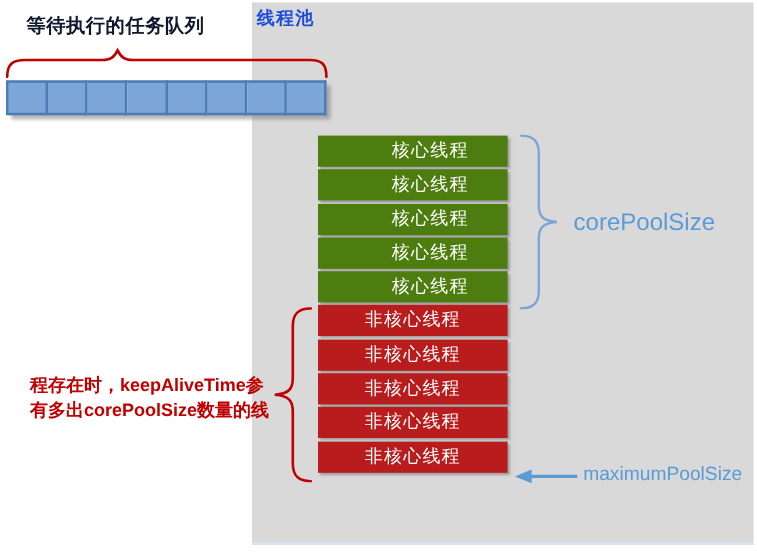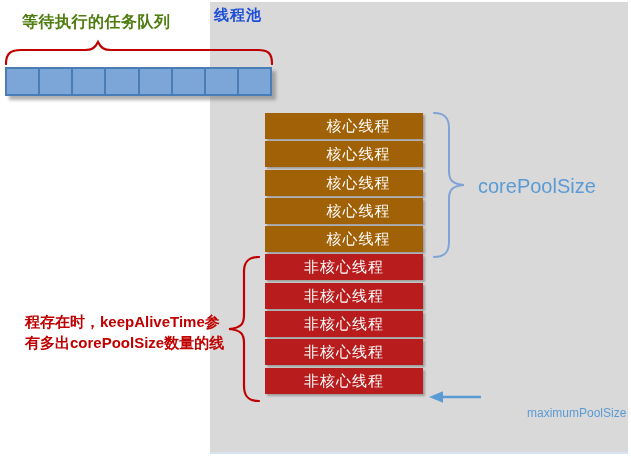--- a/index.html
+++ b/index.html
@@ -9,54 +9,54 @@
   }
   .panel{
     position:absolute;left:210px;top:2px;width:418px;height:450px;
     background:#D9D9D9;border-bottom:2px solid #d7e3f1;
   }
   .panel-title{
     position:absolute;left:214px;top:6px;font-size:15px;font-weight:700;color:#1d4ed8;
     letter-spacing:1px;
   }
   .queue-label{
-    position:absolute;left:22px;top:12px;font-size:16px;font-weight:700;color:#4d7c0f;
+    position:absolute;left:22px;top:12px;font-size:16px;font-weight:700;color:#0f172a;
     letter-spacing:0.5px;
   }
   .top-brace{position:absolute;left:4px;top:39px;width:270px;height:26px;}
   .queue{
     position:absolute;left:5px;top:67px;width:267px;height:29px;display:flex;
     box-shadow:4px 4px 3px rgba(125,125,125,0.6);
   }
   .queue-cell{
     flex:1;background:#7CA6D8;border:2px solid #4A7CB5;
   }
   .queue-cell + .queue-cell{border-left:none;}
   .rows{
     position:absolute;left:265px;top:113px;width:158px;
     display:flex;flex-direction:column;gap:2.3px;
   }
   .row{
     height:26px;line-height:26px;text-align:center;color:#ffffff;font-size:15px;
     letter-spacing:1px;box-shadow:2px 2px 2px rgba(110,110,110,0.55);
   }
-  .row.core{background:#a16207;padding-left:29px;}
+  .row.core{background:#4d7c0f;padding-left:29px;}
   .row.noncore{background:#b91c1c;}
   .blue-brace{position:absolute;left:433px;top:112px;width:34px;height:146px;}
   .core-label{
     position:absolute;left:478px;top:175px;font-size:20px;color:#5B9BD5;
   }
   .red-brace{position:absolute;left:226px;top:256px;width:34px;height:146px;}
   .note{
     position:absolute;left:25px;top:311px;font-size:15px;font-weight:700;color:#C00000;
     line-height:21px;white-space:nowrap;
   }
   .max-arrow{position:absolute;left:428px;top:389px;width:54px;height:16px;}
   .max-label{
-    position:absolute;left:486px;top:406px;font-size:12px;color:#5B9BD5;margin-left:41px;
+    position:absolute;left:486px;top:387px;font-size:16px;color:#5B9BD5;
   }
 </style>
 </head>
 <body>
 
 <div class="panel"></div>
 <div class="panel-title">线程池</div>
 
 <div class="queue-label">等待执行的任务队列</div>
 

